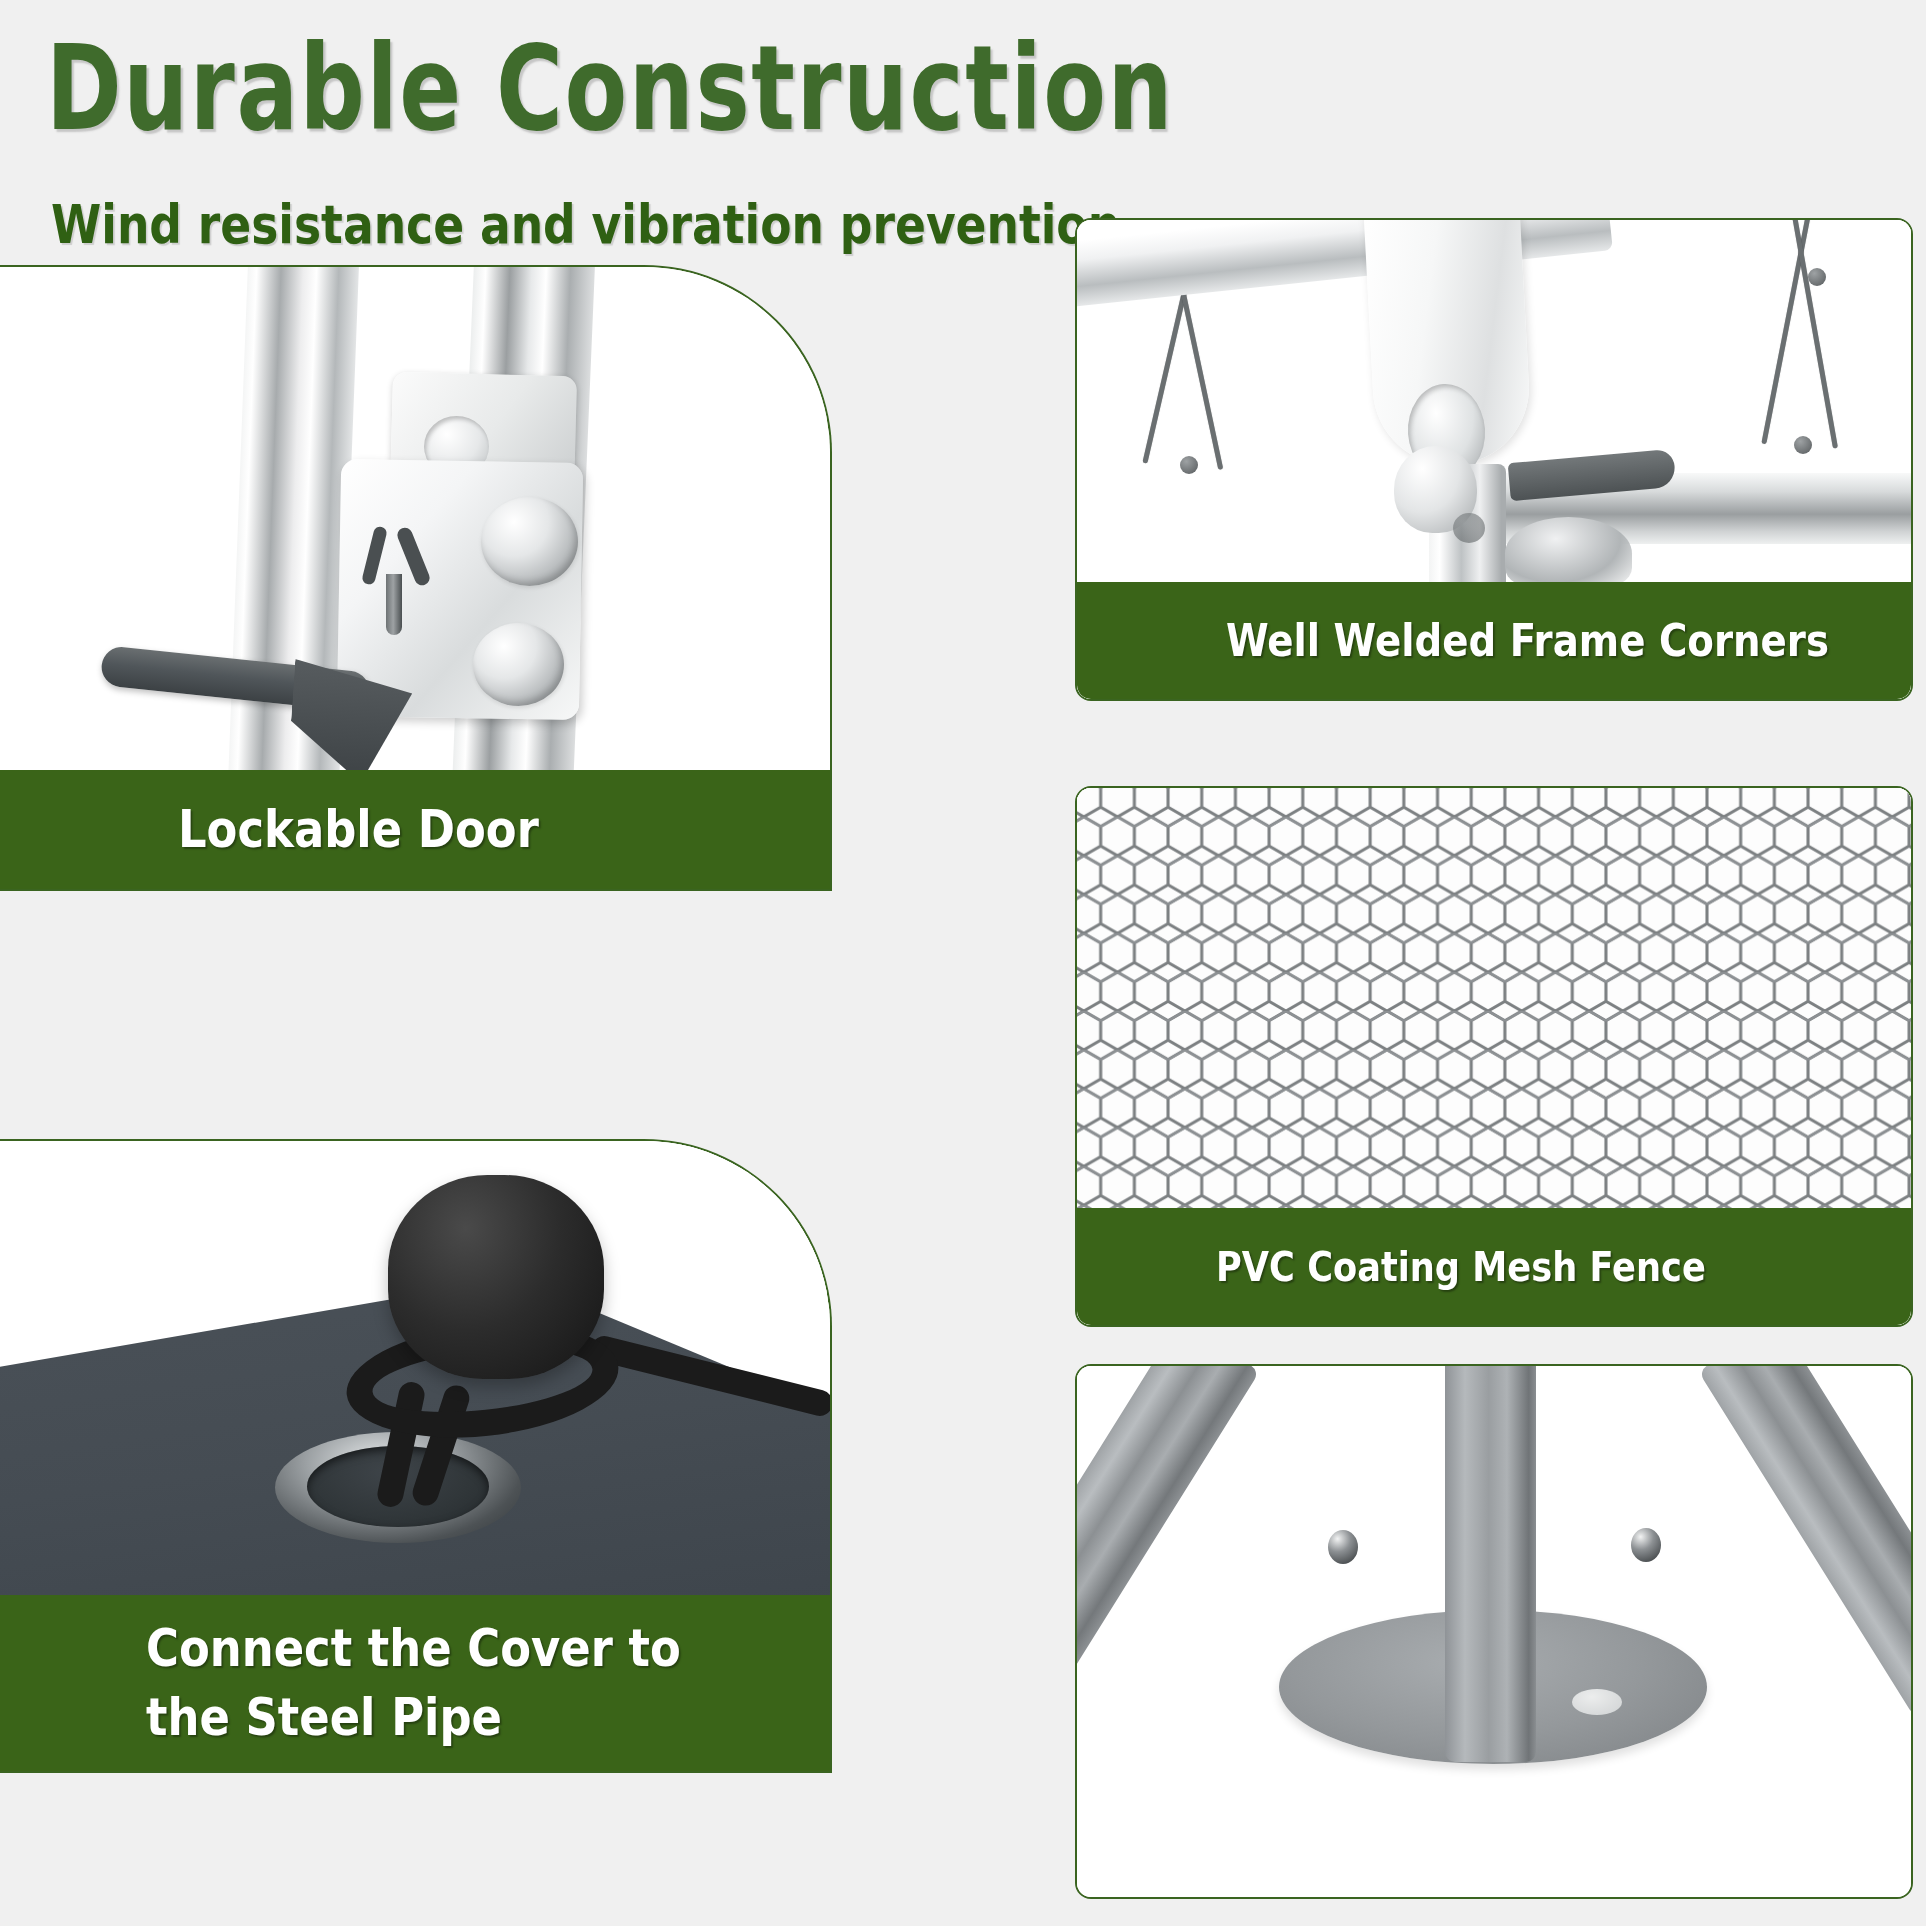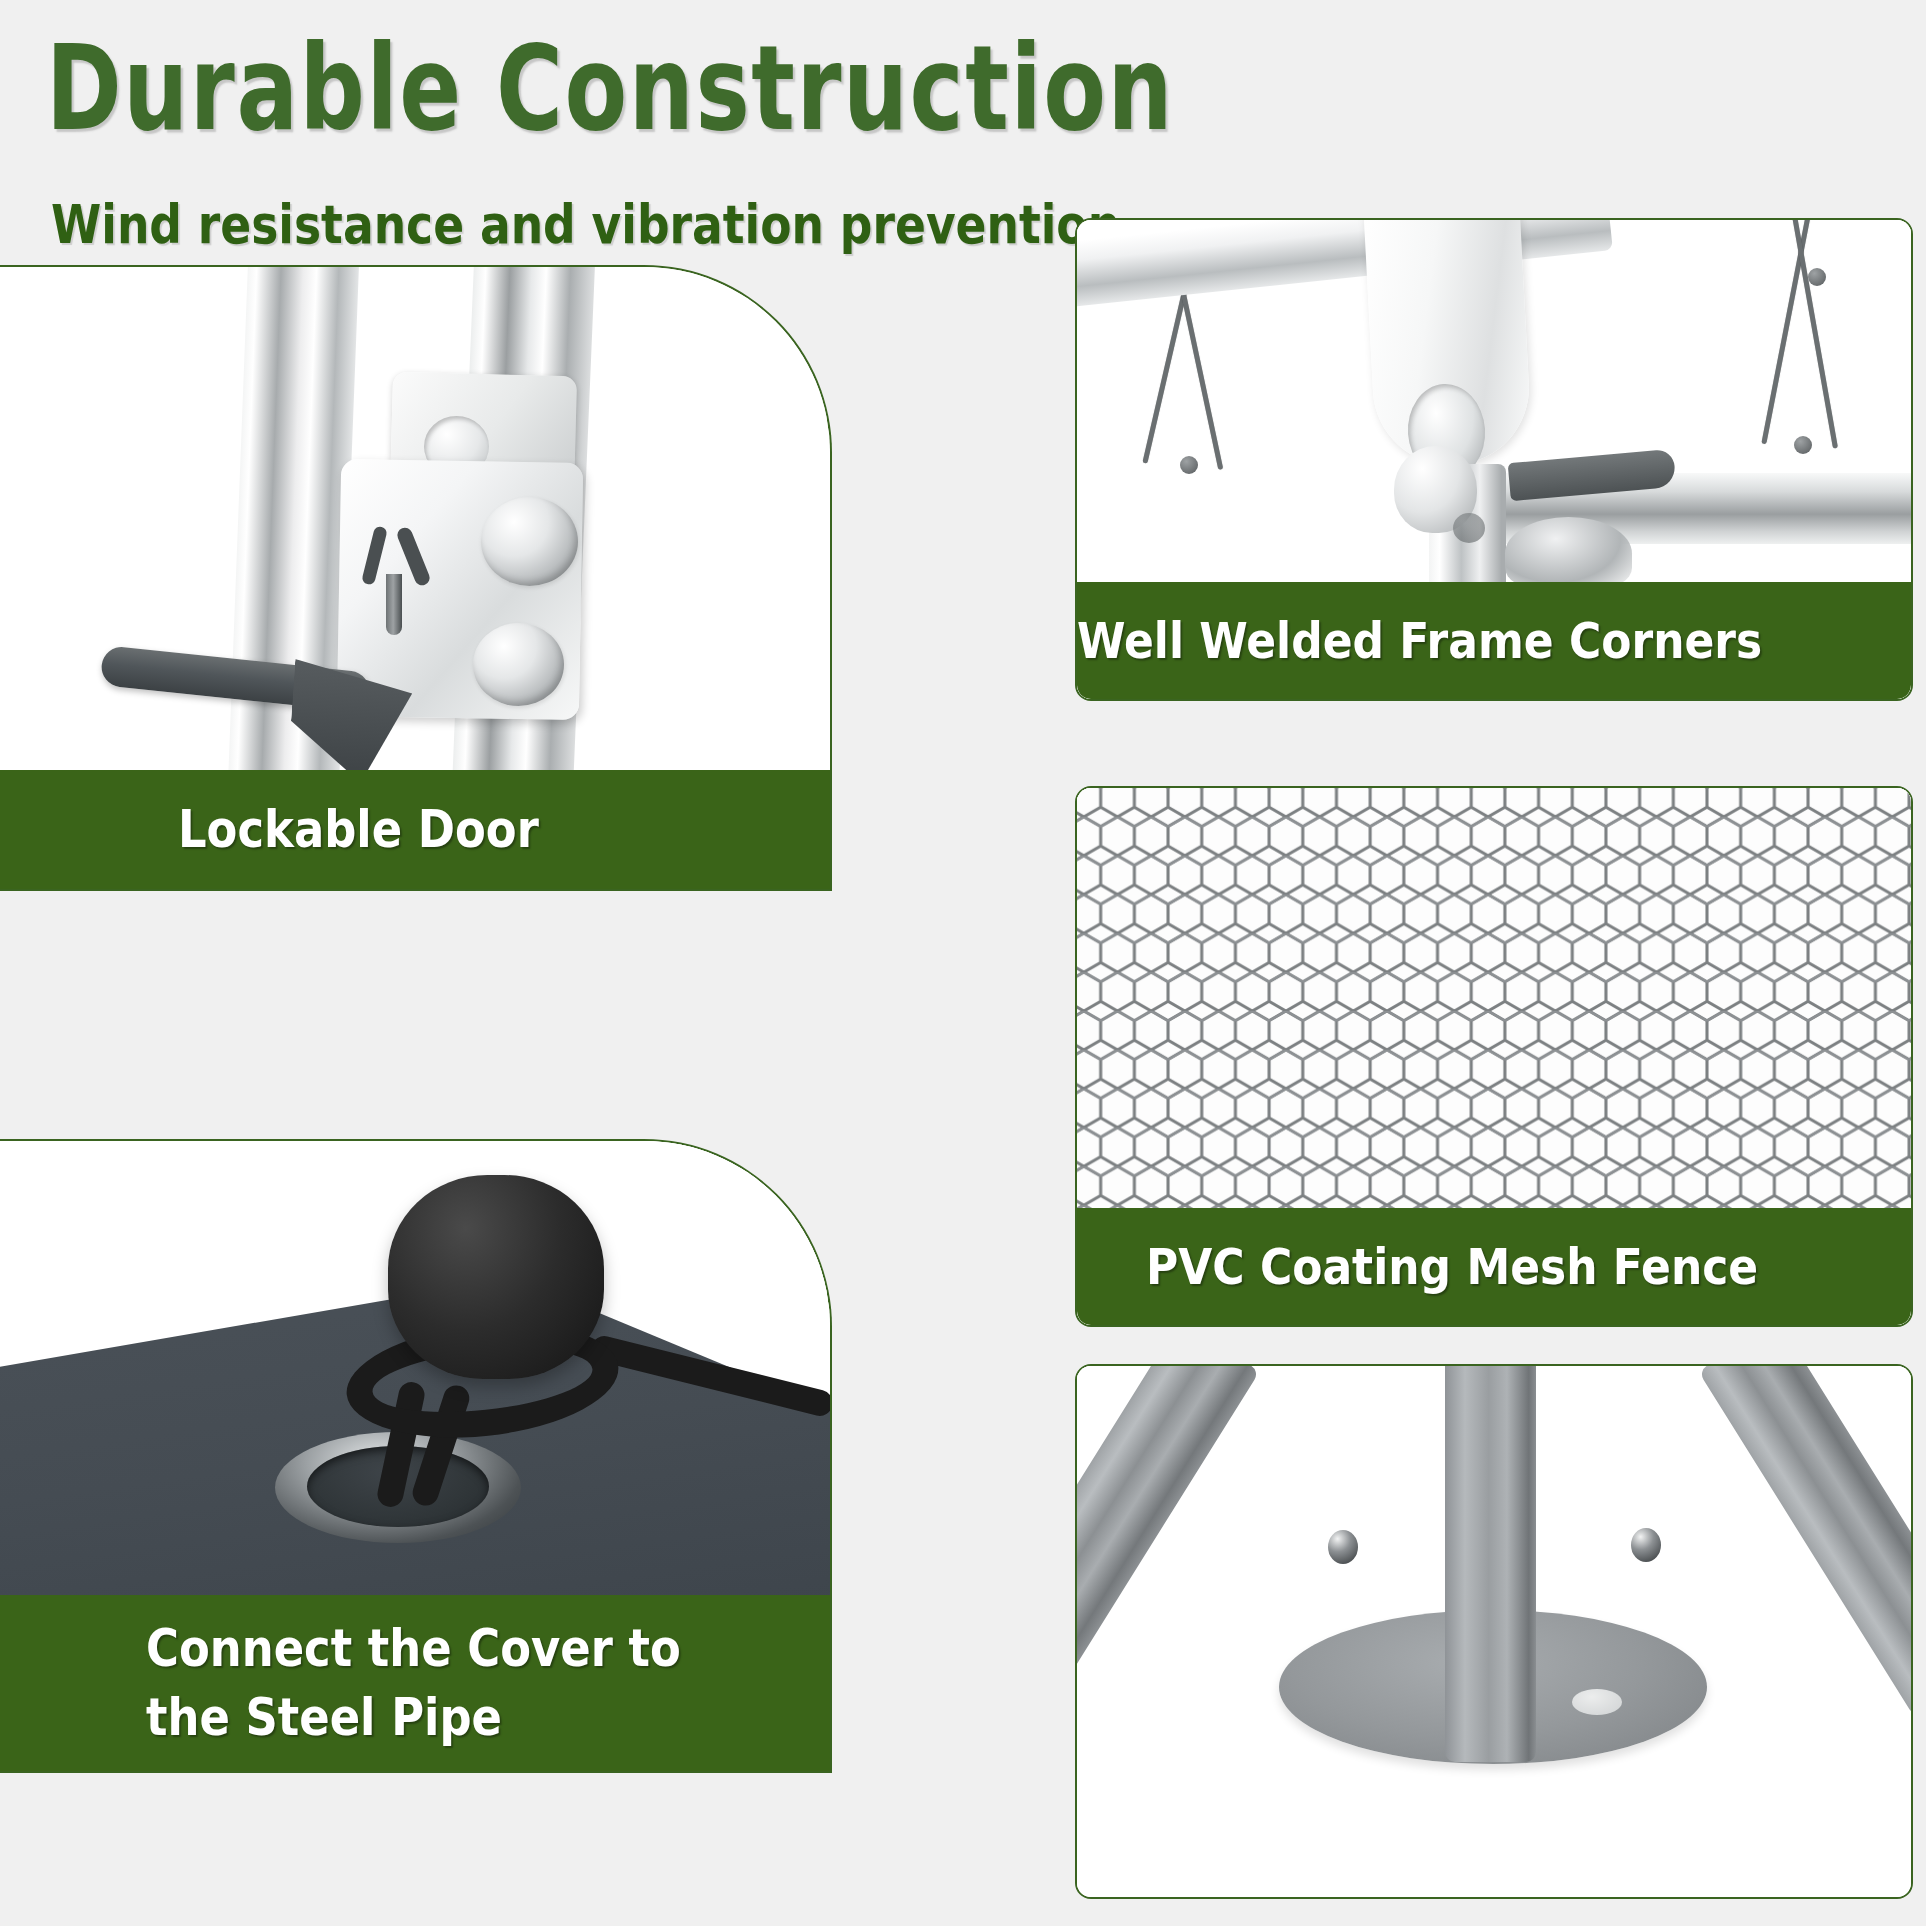--- a/index.html
+++ b/index.html
@@ -57,24 +57,24 @@
   #p-lock{left:-6px;top:265px;width:838px;height:626px;
           border-radius:0 188px 0 0;border-left:none;}
   #p-lock .capbar{height:119px;padding-left:184px;font-size:51px;border-radius:0 0 0 0;}
 
   #p-cover{left:-6px;top:1139px;width:838px;height:634px;
            border-radius:0 188px 0 0;border-left:none;}
   #p-cover .capbar{height:176px;padding-left:152px;font-size:51px;line-height:67px;}
 
   
   #p-weld{left:1075px;top:218px;width:838px;height:483px;border-radius:16px;}
-  #p-weld .capbar{height:117px;justify-content:flex-start;font-size:50px;border-radius:0 0 14px 14px;}
+  #p-weld .capbar{height:117px;justify-content:flex-end;font-size:44px;border-radius:0 0 14px 14px;}
 
   #p-mesh{left:1075px;top:786px;width:838px;height:541px;border-radius:16px;}
-  #p-mesh .capbar{height:117px;justify-content:center;font-size:50px;border-radius:0 0 14px 14px;}
+  #p-mesh .capbar{height:117px;justify-content:center;font-size:40px;border-radius:0 0 14px 14px;}
 
   #p-base{left:1075px;top:1364px;width:838px;height:535px;border-radius:16px;}
   #p-base .capbar{height:117px;justify-content:center;font-size:50px;border-radius:0 0 14px 14px;}
 
   
 
   
   .tube{position:absolute;border-radius:6px;}
 
   

